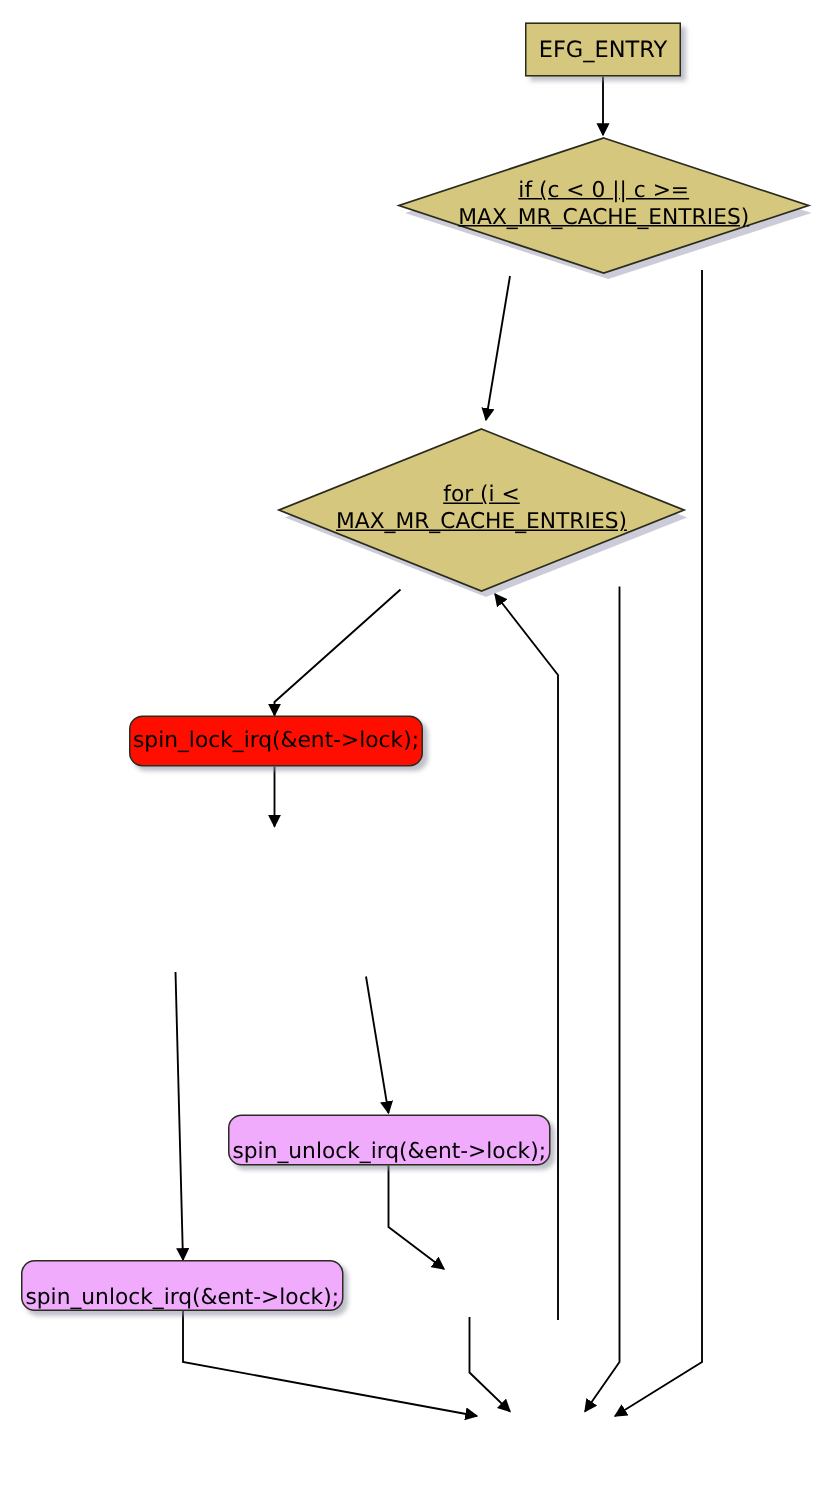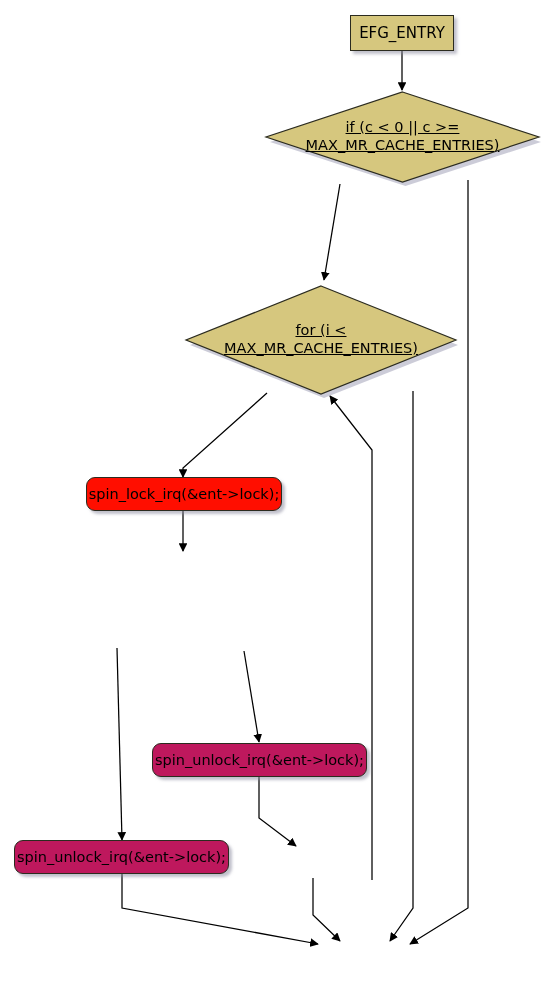--- a/index.html
+++ b/index.html
@@ -49,21 +49,21 @@
     border-radius: 9px;
     display: flex;
     align-items: center;
     justify-content: center;
     font-size: 14.5px;
     color: #000000;
     box-shadow: 3px 3px 3px rgba(140,140,160,0.55);
     white-space: nowrap;
   }
   .stmt.red   { background: #FF0E00; }
-  .stmt.green { background: #be185d; }
+  .stmt.green { background: #f0abfc; align-items: flex-end; }
 
   
   .diamond {
     position: absolute;
   }
   .diamond svg {
     position: absolute;
     left: 0;
     top: 0;
     overflow: visible;

